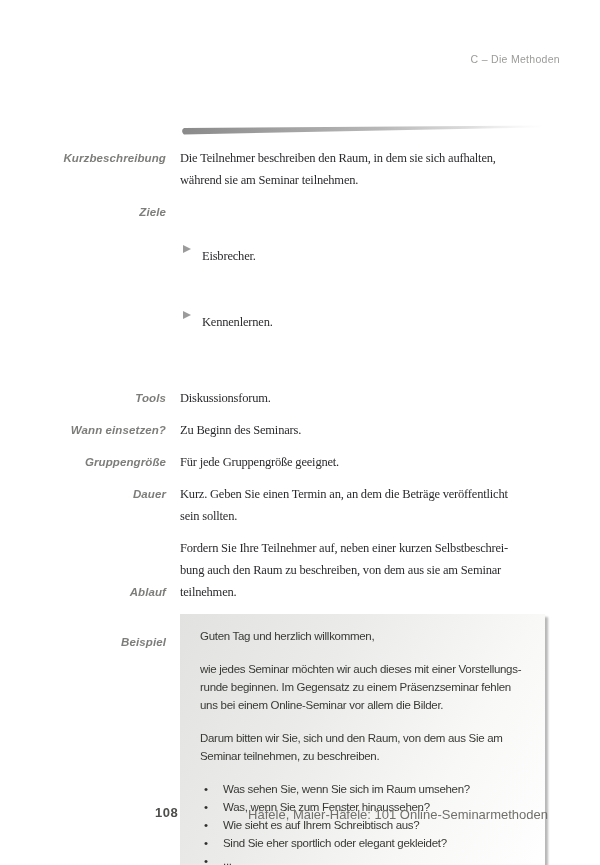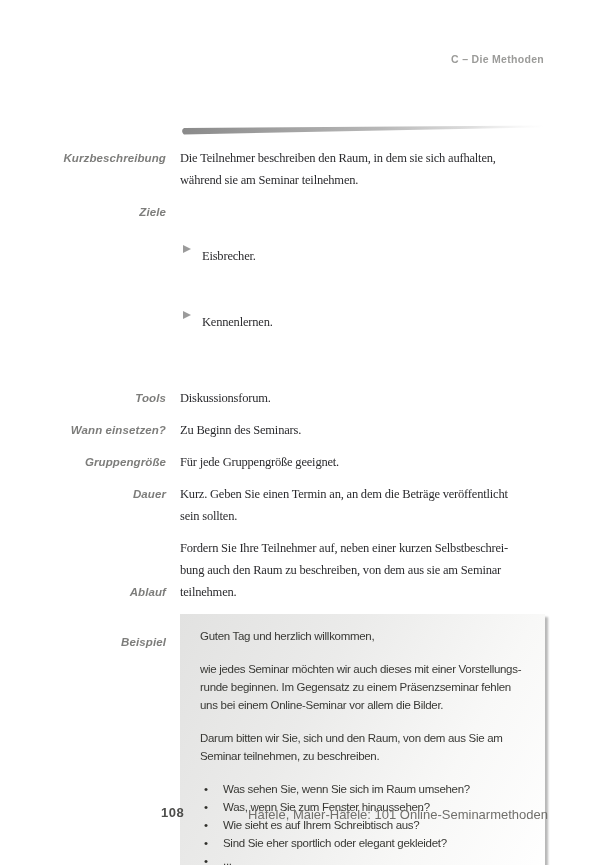--- a/index.html
+++ b/index.html
@@ -4,22 +4,22 @@
 <style>
   html,body { margin:0; padding:0; background:#888; }
   .page {
     position:relative; width:600px; height:865px; margin:0 auto;
     background:#ffffff; overflow:hidden;
     font-family:"Liberation Sans", sans-serif;
   }
 
   
   .running-header {
-    position:absolute; top:53px; right:56px;
-    font-size:10.5px; font-weight:700; letter-spacing:0.3px;
+    position:absolute; top:53px; right:40px;
+    font-size:10.5px; font-weight:400; letter-spacing:0.3px;
     color:#9b9b99;
   }
 
   
   .chapter-title {
     position:absolute; left:182px; top:91px;
     font-size:19px; font-weight:700; color:#141414; letter-spacing:-0.2px;
     white-space:nowrap;
   }
   .chapter-title .num { margin-right:17px; }
@@ -60,21 +60,21 @@
     font-size:11.5px; line-height:18px; letter-spacing:-0.3px;
     color:#383834;
   }
   .example-box p { margin:0 0 15px 0; white-space:pre; }
   .q-list { margin:0; padding:0; list-style:none; }
   .q-list li { display:flex; line-height:18px; }
   .q-dot { flex:0 0 auto; width:19px; padding-left:4px; color:#2e2e2a; }
 
   
   .footer-pagenum {
-    position:absolute; left:161px; top:805px;
+    position:absolute; left:155px; top:805px;
     font-size:13px; font-weight:700; color:#4e4e4c; letter-spacing:0.5px;
   }
   .footer-ref {
     position:absolute; right:52px; top:807px;
     font-size:13px; color:#706f6b;
   }
 </style>
 </head>
 <body>
 

